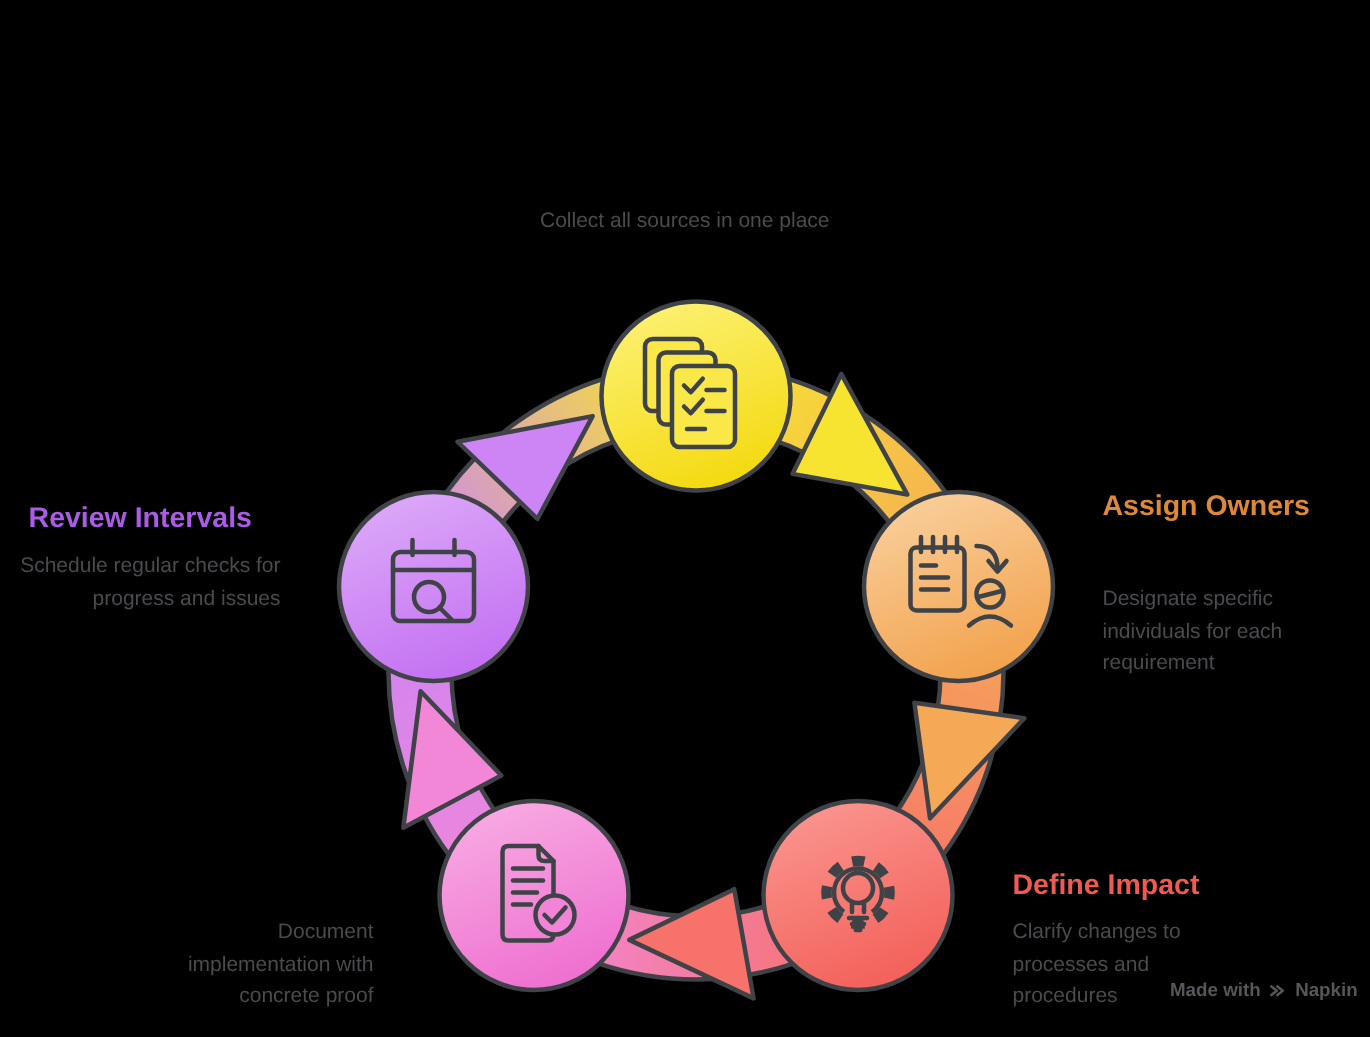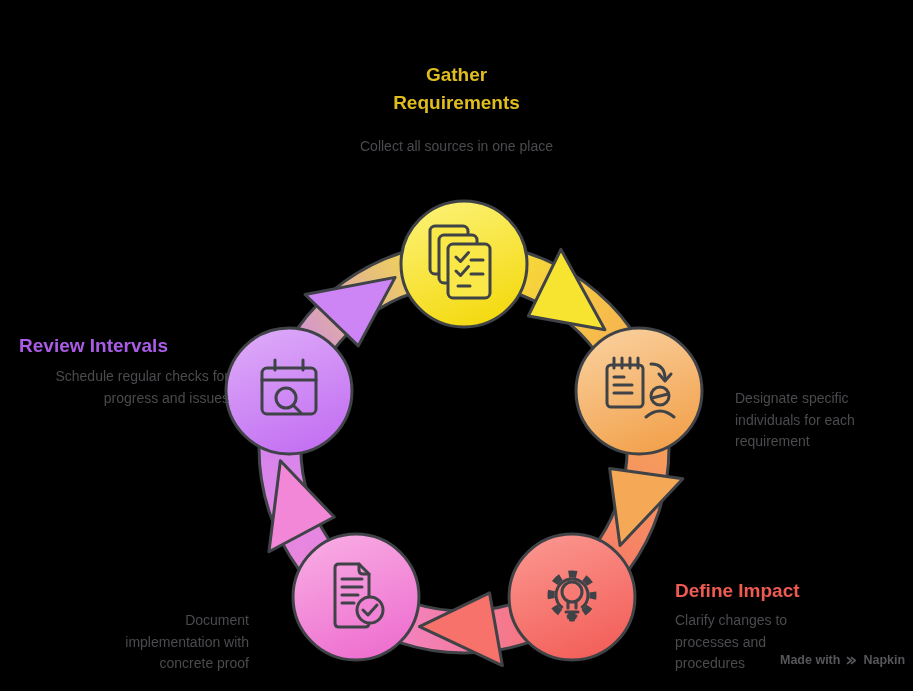--- a/index.html
+++ b/index.html
@@ -168,36 +168,34 @@
         <line x1="-14" y1="-31" x2="-14" y2="-21"></line>
         <line x1="14" y1="-31" x2="14" y2="-21"></line>
         <line x1="-27" y1="-11" x2="27" y2="-11"></line>
         <circle cx="-3" cy="7" r="10"></circle>
         <line x1="4" y1="14" x2="12" y2="22"></line>
       </g>
     </g>
   </svg>
 
 
-  <div class="abs heading gather-heading">
-    <div class="inner" style="color: rgb(224, 189, 30);">Gather Requirements</div>
-  </div>
   <div class="abs desc gather-desc">
     <div class="inner" style="color: rgb(75, 75, 79);">Collect all sources in one place</div>
   </div>
 
+  <div class="abs heading assign-heading" style="color: rgb(221, 136, 59);">Assign Owners</div>
   <div class="abs desc assign-desc" style="color: rgb(75, 75, 79); margin-top: 32px;">Designate specific individuals for each requirement</div>
 
   <div class="abs heading impact-heading" style="color: rgb(239, 90, 82);">Define Impact</div>
   <div class="abs desc impact-desc" style="color: rgb(75, 75, 79);">Clarify changes to processes and procedures</div>
 
   <div class="abs desc evidence-desc" style="color: rgb(75, 75, 79);">Document implementation with concrete proof</div>
 
   <div class="abs heading review-heading" style="color: rgb(170, 92, 230); text-align: center;">Review Intervals</div>
-  <div class="abs desc review-desc" style="color: rgb(75, 75, 79); padding-left: 42px;">Schedule regular checks for progress and issues</div>
+  <div class="abs desc review-desc" style="color: rgb(75, 75, 79);">Schedule regular checks for progress and issues</div>
 
   <div class="abs watermark" style="color: rgb(86, 86, 91);">
     <span>Made with</span>
     <svg width="13" height="13" viewBox="0 0 13 13">
       <path d="M2 3.2 L6.2 6.5 L2 9.8" fill="none" stroke="#56565b" stroke-width="1.7" stroke-linejoin="round"></path>
       <path d="M6 3.2 L10.2 6.5 L6 9.8" fill="none" stroke="#56565b" stroke-width="1.7" stroke-linejoin="round"></path>
     </svg>
     <span>Napkin</span>
   </div>
 

